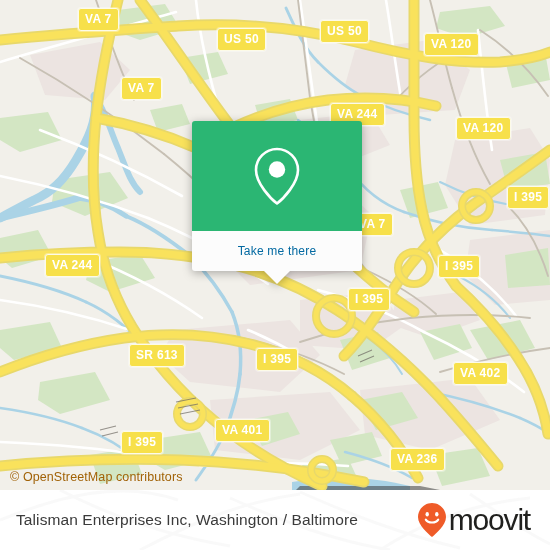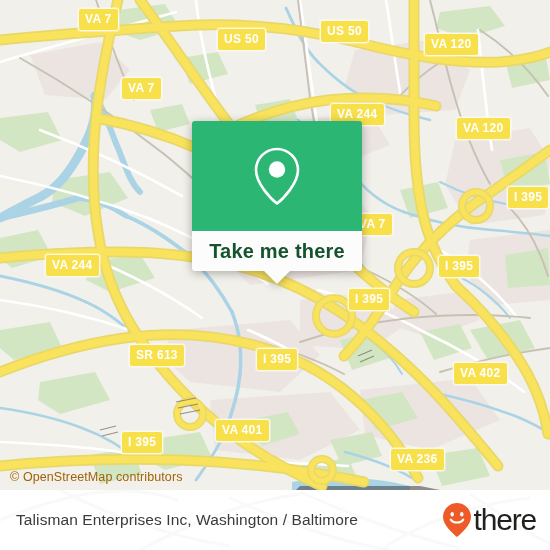--- a/index.html
+++ b/index.html
@@ -59,24 +59,23 @@
   .popup-foot {
     height: 40px;
     background: #fcfcfc;
     border-radius: 0 0 3px 3px;
     display: flex;
     align-items: center;
     justify-content: center;
     position: relative;
   }
   .popup-foot .label {
-    font-size: 20px;
-    color: #14532d;
+    font-size: 12px;
+    color: #0369a1;
     letter-spacing: 0.2px;
-    font-weight: bold;
   }
   .popup-tip {
     position: absolute;
     left: 50%;
     bottom: -13px;
     transform: translateX(-50%);
     width: 0; height: 0;
     border-left: 14px solid transparent;
     border-right: 14px solid transparent;
     border-top: 14px solid #fcfcfc;
@@ -97,21 +96,21 @@
     opacity: 0.055;
     pointer-events: none;
   }
   #footer .bar {
     position: absolute;
     left: 0; top: 0;
     width: 550px; height: 60px;
     display: flex;
     align-items: center;
     justify-content: space-between;
-    padding: 0 14px 0 16px;
+    padding: 0 20px 0 16px;
     box-sizing: border-box;
   }
   .footer-title {
     font-size: 15.5px;
     color: #3b3b3b;
     white-space: nowrap;
     letter-spacing: 0.1px;
   }
   .brand {
     display: flex;
@@ -372,17 +371,17 @@
     </svg>
     <div class="bar">
       <div class="footer-title">Talisman Enterprises Inc, Washington / Baltimore</div>
       <div class="brand">
         <svg width="30" height="36" viewBox="0 0 30 36">
           <path d="M15 1 C7.3 1 1 7.3 1 15 C1 23.5 11.5 32 15 35 C18.5 32 29 23.5 29 15 C29 7.3 22.7 1 15 1 Z" fill="#ef5b28"></path>
           <ellipse cx="10.2" cy="12.2" rx="1.7" ry="2.3" fill="#ffffff"></ellipse>
           <ellipse cx="19.8" cy="12.2" rx="1.7" ry="2.3" fill="#ffffff"></ellipse>
           <path d="M8.8 17.6 C11 21.4 19 21.4 21.2 17.6" fill="none" stroke="#ffffff" stroke-width="2.1" stroke-linecap="round"></path>
         </svg>
-        <span class="brand-word">there</span>
+        <span class="brand-word">moovit</span>
       </div>
     </div>
   </div>
 </div>
 
 </body></html>

